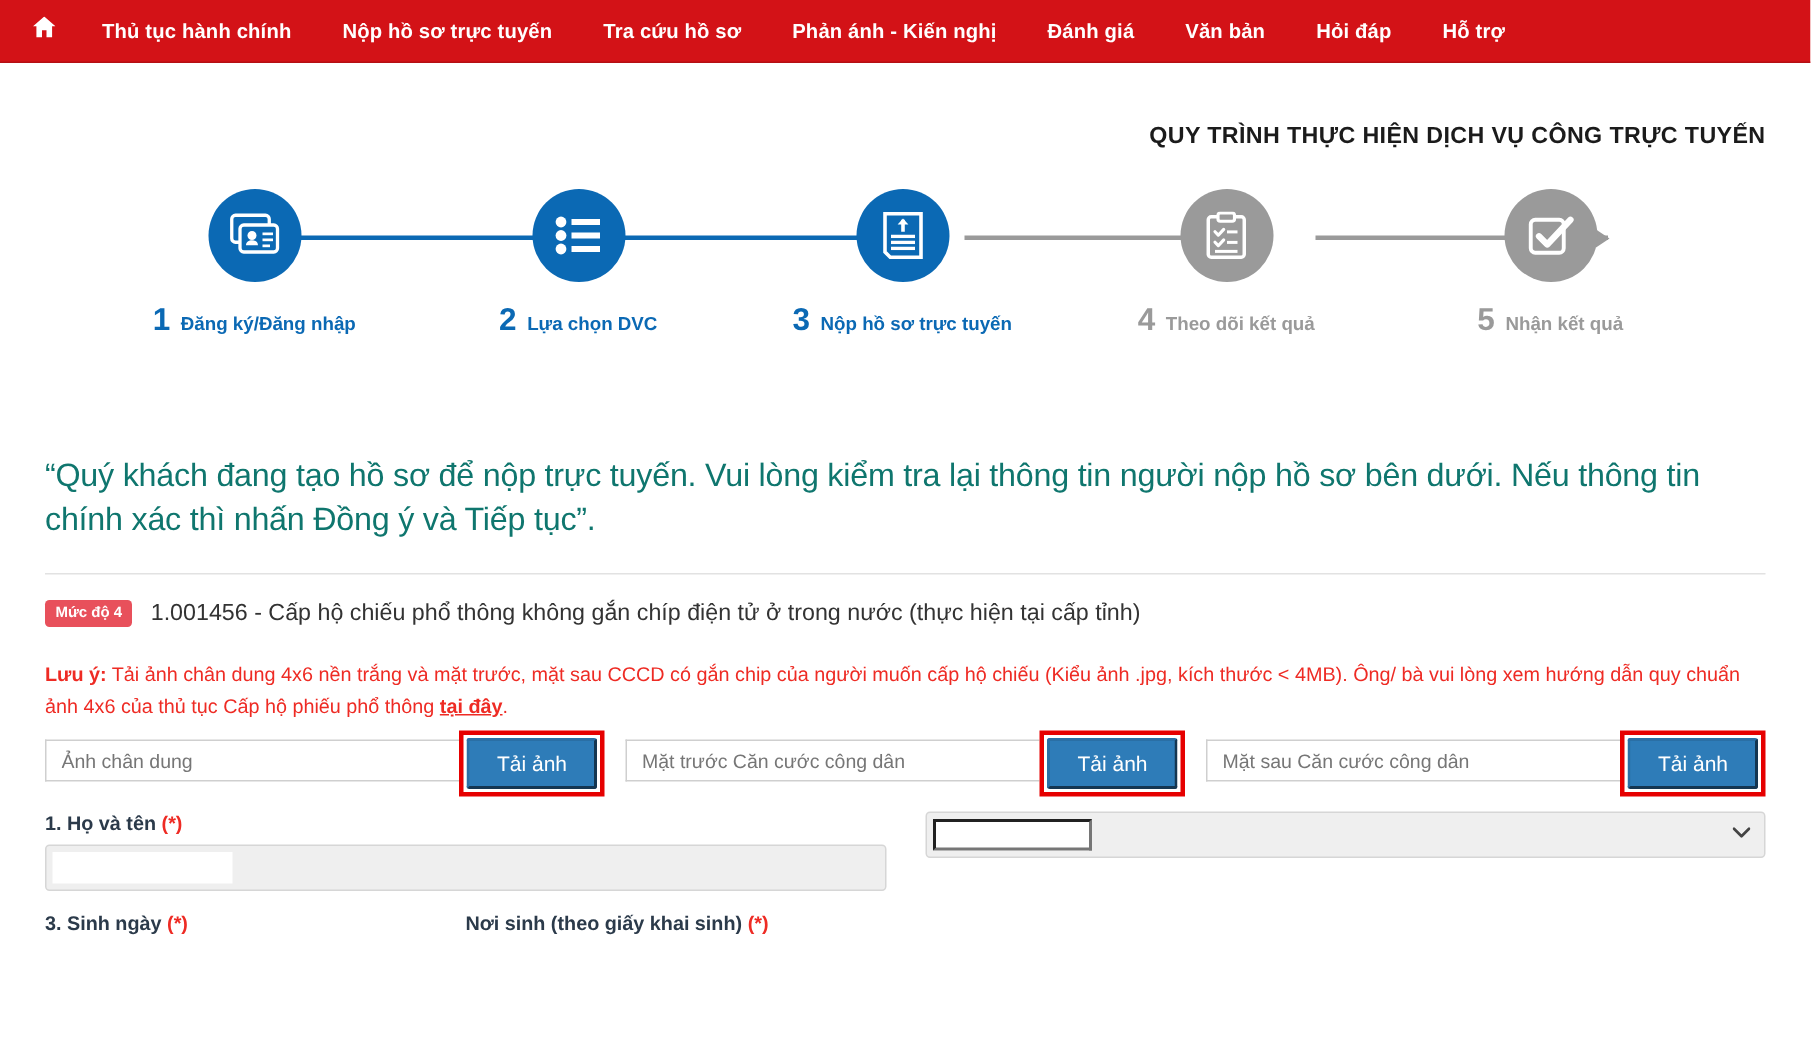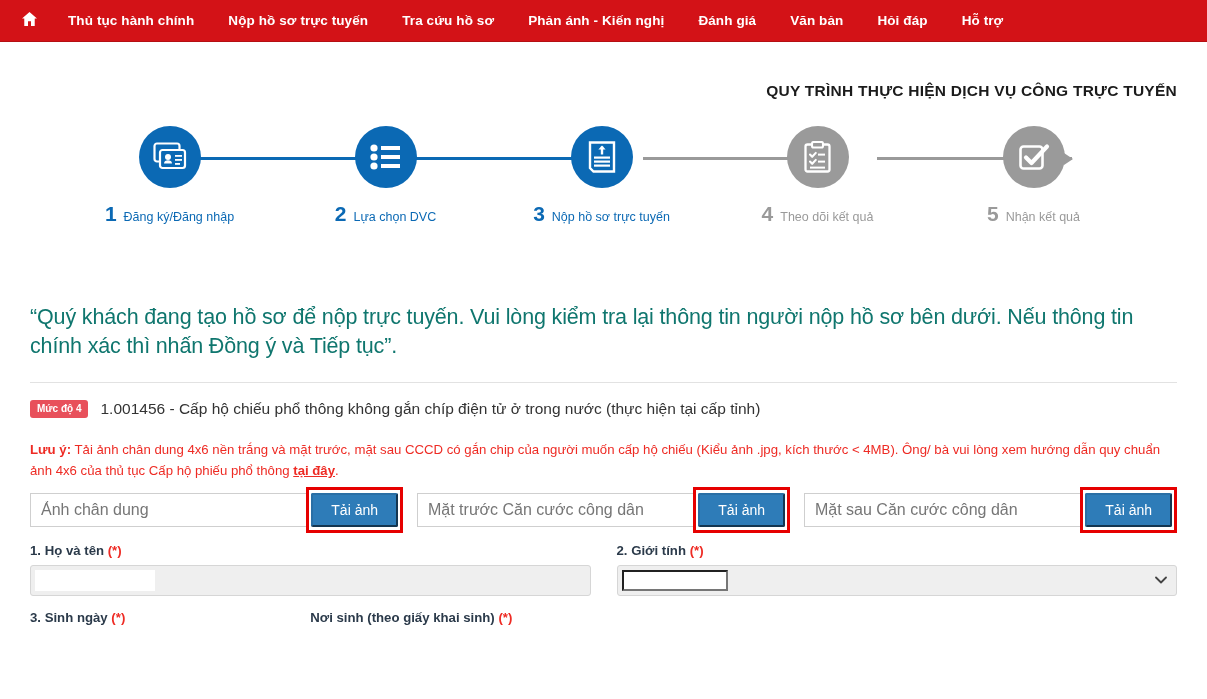--- a/index.html
+++ b/index.html
@@ -100,21 +100,21 @@
     white-space: nowrap;
   }
   .step-num {
     font-size: 21px;
     font-weight: bold;
     color: #0b69b4;
     line-height: 1;
   }
   .step-text {
     font-size: 12.5px;
-    font-weight: normal;
+    font-weight: bold;
     color: #0b69b4;
     line-height: 1;
   }
   .step.inactive .step-num,
   .step.inactive .step-text { color: #9a9a9a; }
 
   
   .connector {
     position: absolute;
     top: 31px;
@@ -195,25 +195,25 @@
   }
   .upload-group {
     display: flex;
     align-items: stretch;
     flex: 1;
     position: relative;
   }
   .upload-group + .upload-group { margin-left: 14px; }
   .upload-input {
     flex: 1;
-    height: 34px;
+    height: 28px;
     border: 1px solid #cfcfcf;
     border-right: none;
     background: #ffffff;
-    font-size: 16px;
+    font-size: 13px;
     color: #767676;
     font-family: "Liberation Sans", sans-serif;
     padding: 0 10px;
     outline: none;
     min-width: 0;
   }
   .upload-input::placeholder { color: #767676; opacity: 1; }
   .hl-wrap {
     border: 3px solid #e60000;
     background: #ffffff;
@@ -459,24 +459,20 @@
       <label class="field-label">
         <span>1. Họ và tên</span>
         <span class="req">(*)</span>
       </label>
       <div class="field-input">
         <input class="inner-white" type="text" value="" style="">
       </div>
     </div>
 
     <div class="form-col">
-      <label class="field-label">
-        <span>2. Giới tính</span>
-        <span class="req">(*)</span>
-      </label>
       <div class="field-select">
         <input class="inner-white" type="text" readonly="" value="" style="">
         <span class="chev">
           <svg width="12" height="8" viewBox="0 0 12 8" aria-hidden="true">
             <path d="M1 1.5L6 6.5L11 1.5" fill="none" stroke="#444" stroke-width="1.8" stroke-linecap="round" stroke-linejoin="round"></path>
           </svg>
         </span>
       </div>
     </div>
   </div>

